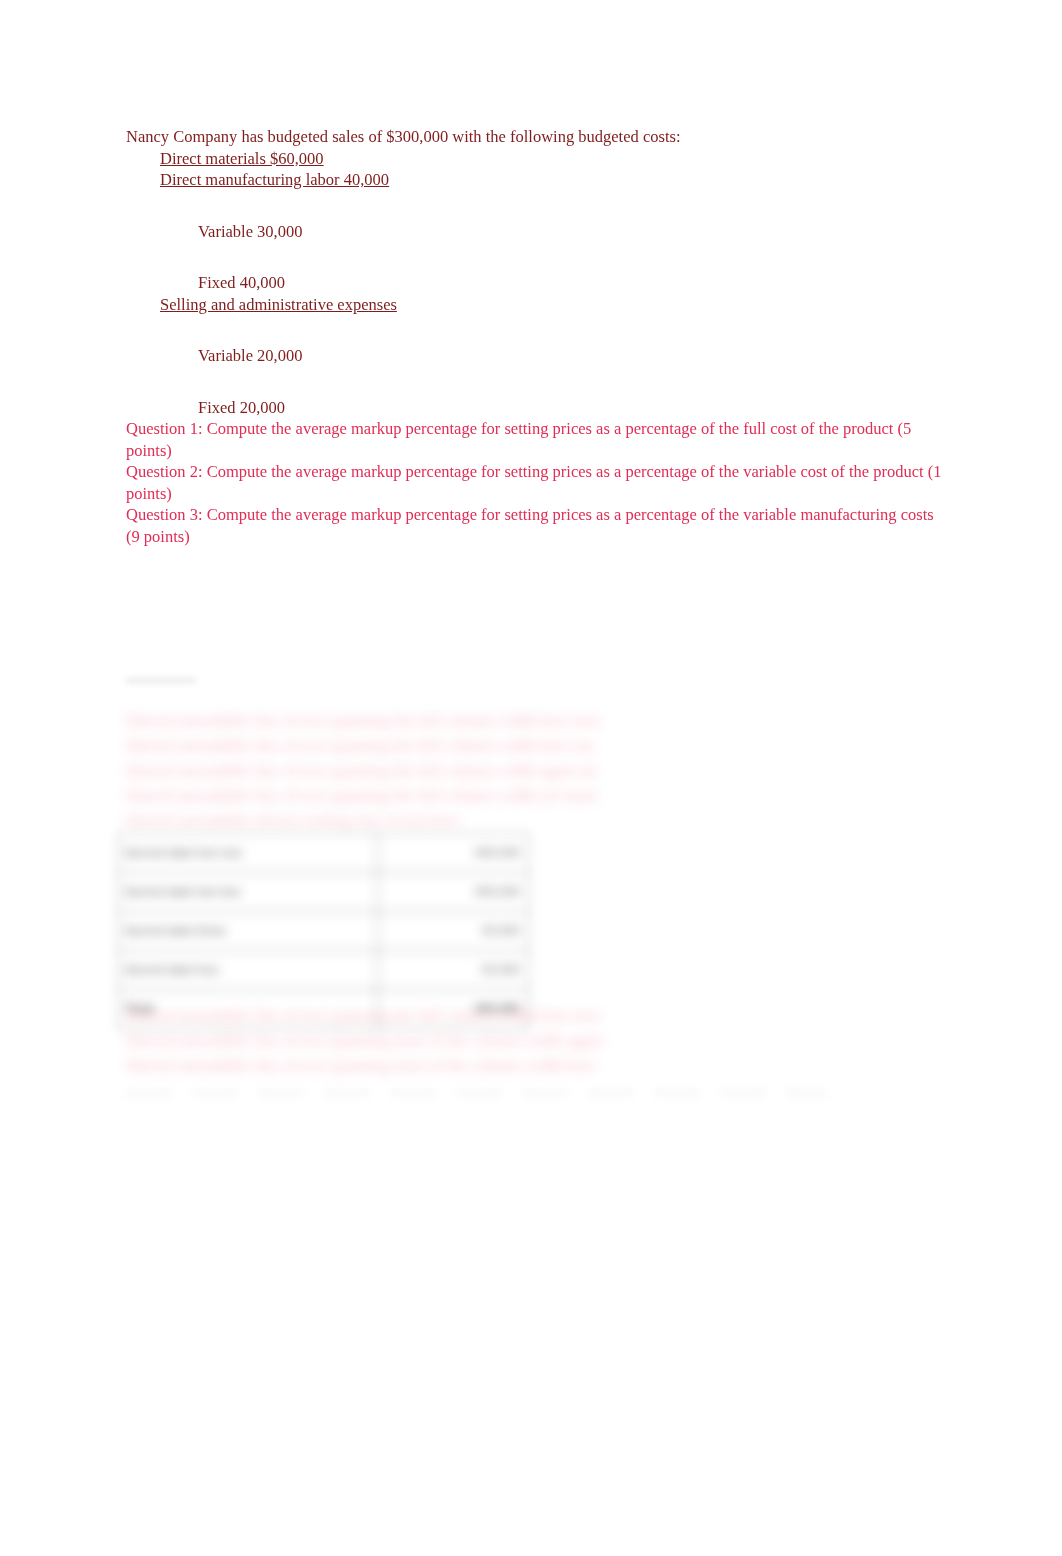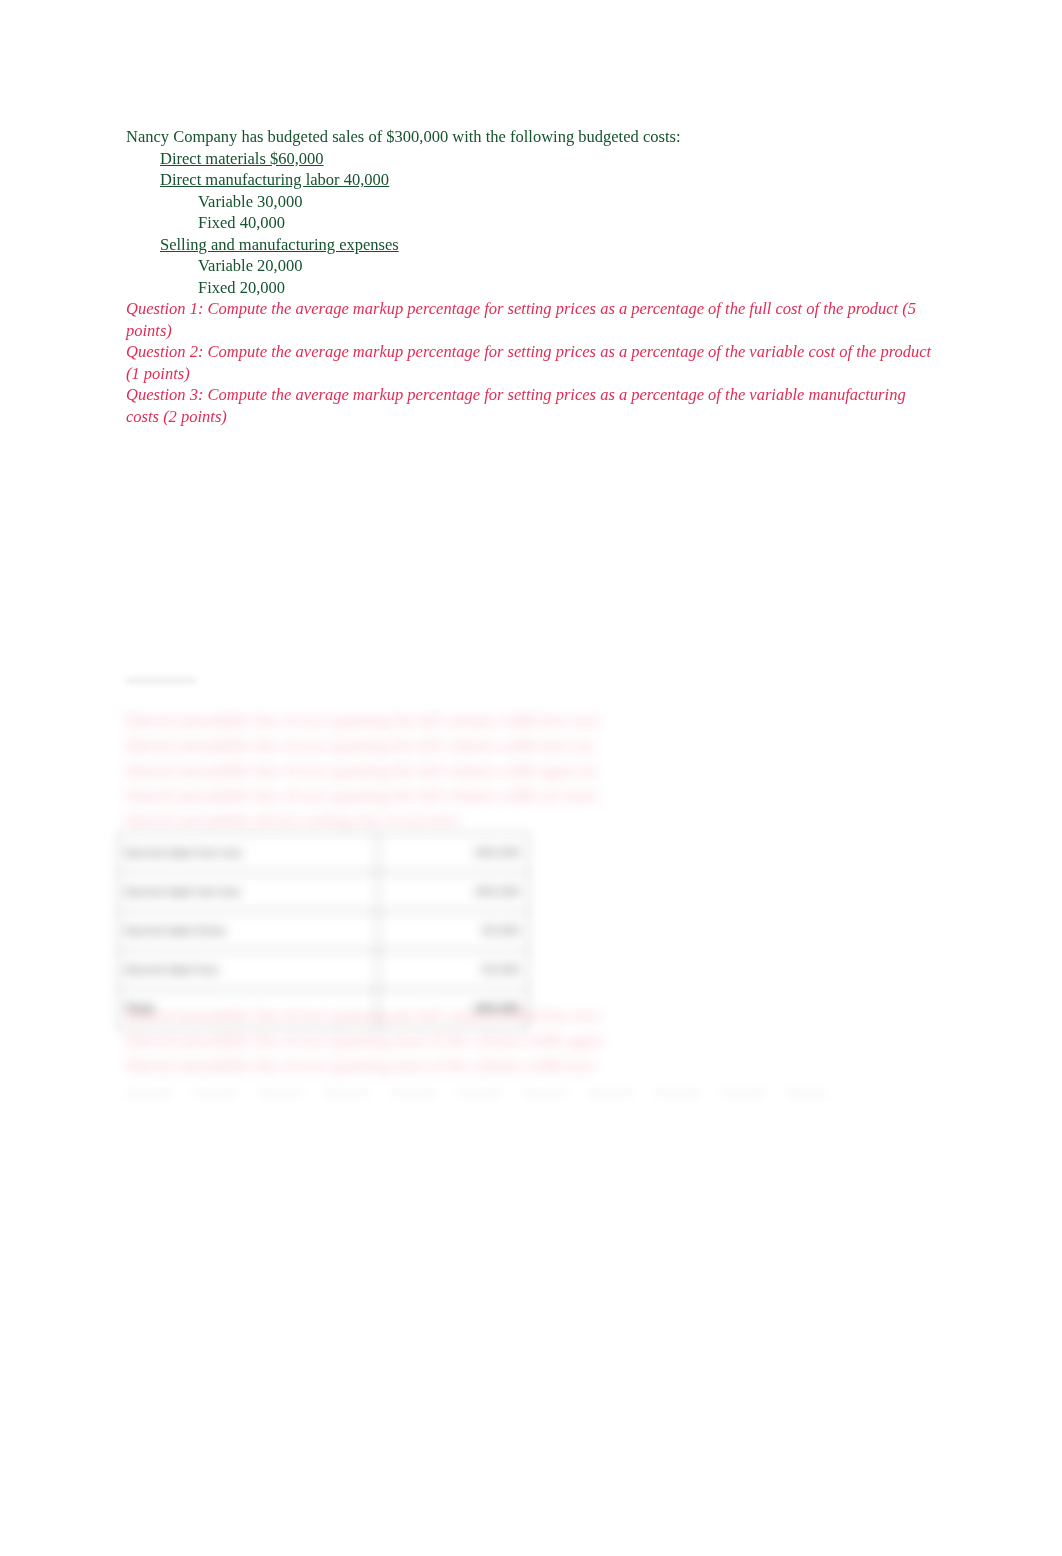--- a/index.html
+++ b/index.html
@@ -30,31 +30,30 @@
     left: 126px;
     top: 126px;
     width: 816px;
     color: #e12d55;
     font-size: 16.5px;
     line-height: 21.5px;
   }
 
   .para {
     margin: 0 0 0 0;
-    color: #14532d;
+    color: #7f1d1d;
   }
 
   .lvl0 { padding-left: 0px; }
   .lvl1 { padding-left: 34px; text-decoration: underline; }
-  .lvl2 { padding-left: 72px; }
+  .lvl2 { padding-left: 72px; margin-top: 30px; }
 
   .question {
     margin-top: 0px;
     color: #e12d55;
-    font-style: italic;
   }
 
   
   .blur-soft {
     filter: blur(6px);
     -webkit-filter: blur(6px);
   }
   .blur-strong {
     filter: blur(5.5px);
     -webkit-filter: blur(5.5px);
@@ -158,31 +157,31 @@
 
     <p class="para lvl1">Direct materials $60,000</p>
 
     <p class="para lvl1">Direct manufacturing labor 40,000</p>
 
 
     <p class="para lvl2">Variable 30,000</p>
 
     <p class="para lvl2">Fixed 40,000</p>
 
-    <p class="para lvl1">Selling and manufacturing expenses</p>
+    <p class="para lvl1">Selling and administrative expenses</p>
 
     <p class="para lvl2">Variable 20,000</p>
 
     <p class="para lvl2">Fixed 20,000</p>
 
     <p class="para lvl0 question">Question 1: Compute the average markup percentage for setting prices as a percentage of the full cost of the product (5 points)</p>
 
     <p class="para lvl0 question">Question 2: Compute the average markup percentage for setting prices as a percentage of the variable cost of the product (1 points)</p>
 
-    <p class="para lvl0 question">Question 3: Compute the average markup percentage for setting prices as a percentage of the variable manufacturing costs (2 points)</p>
+    <p class="para lvl0 question">Question 3: Compute the average markup percentage for setting prices as a percentage of the variable manufacturing costs (9 points)</p>
 
   </div>
 
   <div class="faint-artifact"></div>
 
   <div class="blur-region blur-soft" id="blurred-paragraph-top">
     <div>blurred unreadable line of text spanning the full column width here now</div>
     <div>blurred unreadable line of text spanning the full column width here too</div>
     <div>blurred unreadable line of text spanning the full column width again ok</div>
     <div>blurred unreadable line of text spanning the full column width yet more</div>

